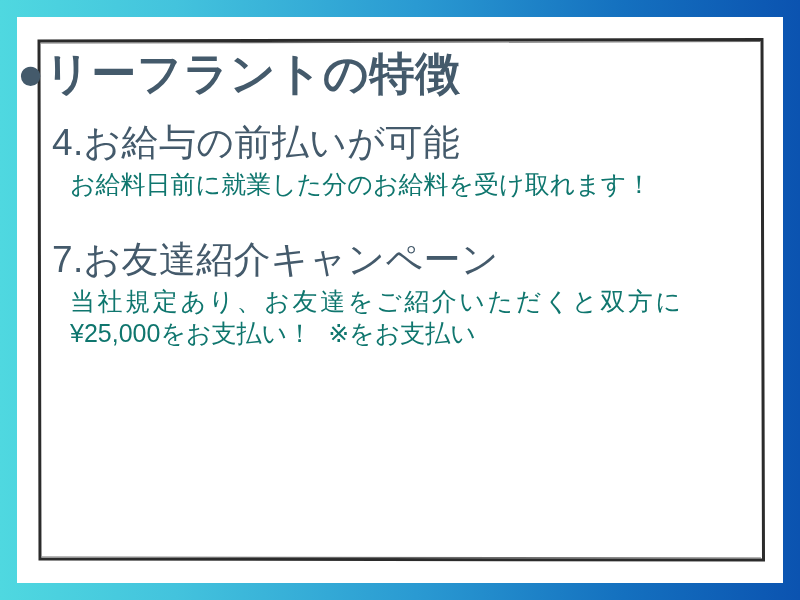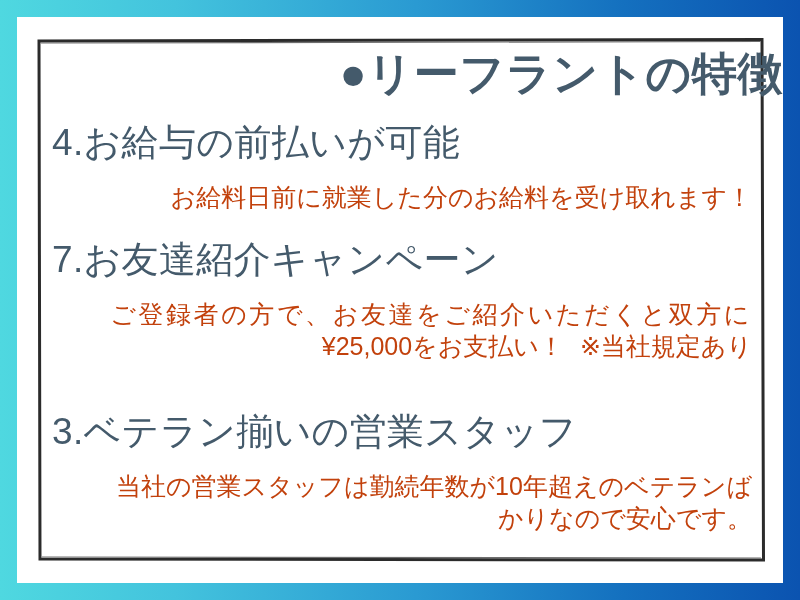--- a/index.html
+++ b/index.html
@@ -53,21 +53,21 @@
     box-sizing: border-box;
     padding: 0;
     color: #445a6b;
   }
 
   .title {
     position: absolute;
     left: 0;
     top: 33px;
     width: 766px;
-    text-align: right;
+    text-align: left;
     font-size: 45px;
     font-weight: bold;
     letter-spacing: 0.5px;
     line-height: 1.05;
     white-space: nowrap;
     color: #445a6b;
   }
 
   .section {
     position: absolute;
@@ -84,24 +84,23 @@
     line-height: 1.12;
     letter-spacing: 0.3px;
     white-space: nowrap;
     color: #445a6b;
   }
 
   .body {
     font-size: 25px;
     font-weight: 400;
     line-height: 1.28;
-    color: #c2410c;
-    margin-top: 18px;
+    color: #0f766e;
+    margin-top: 5px;
     padding-left: 18px;
-    text-align: right;
   }
   .body .ln { display: block; white-space: nowrap; }
   .body .ln.justify {
     display: block;
     letter-spacing: 2.6px;
     white-space: nowrap;
   }
   .amount { text-underline-offset: 2px; }
   .gap { display: inline-block; width: 16px; }
 </style>
@@ -127,28 +126,21 @@
       <div class="section s1">
         <div class="heading">4.お給与の前払いが可能</div>
         <div class="body">
           <span class="ln">お給料日前に就業した分のお給料を受け取れます！</span>
         </div>
       </div>
 
       <div class="section s2">
         <div class="heading">7.お友達紹介キャンペーン</div>
         <div class="body">
-          <span class="ln justify">ご登録者の方で、お友達をご紹介いただくと双方に</span>
-          <span class="ln"><span class="amount">¥25,000</span><span>をお支払い！</span><span class="gap"></span><span>※当社規定あり</span></span>
+          <span class="ln justify">当社規定あり、お友達をご紹介いただくと双方に</span>
+          <span class="ln"><span class="amount">¥25,000</span><span>をお支払い！</span><span class="gap"></span><span>※をお支払い</span></span>
         </div>
       </div>
 
-      <div class="section s3">
-        <div class="heading">3.ベテラン揃いの営業スタッフ</div>
-        <div class="body">
-          <span class="ln">当社の営業スタッフは勤続年数が10年超えのベテランば</span>
-          <span class="ln">かりなので安心です。</span>
-        </div>
-      </div>
 
     </div>
   </div>
 </div>
 
 </body></html>

